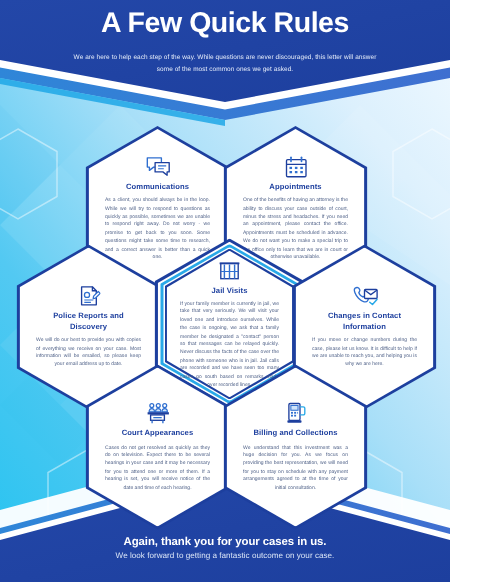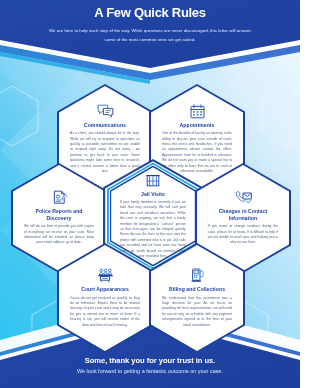--- a/index.html
+++ b/index.html
@@ -22,21 +22,21 @@
   .layer { position:absolute; inset:0; }
   .layer svg { display:block; width:300px; height:388px; }
 
   
   .header-text {
     position:absolute; left:0; top:6px; width:300px;
     text-align:center; z-index:30; pointer-events:none;
   }
   .title {
     color:#ffffff;
-    font-size:13px;
+    font-size:19px;
     font-weight:bold;
     letter-spacing:-0.3px;
     line-height:1.1;
   }
   .subtitle {
     color:#e7eefb;
     font-size:4.3px;
     line-height:1.95;
     margin-top:7px;
     padding:0 46px;
@@ -355,17 +355,17 @@
           <path d="M10 3.2h2.2a1 1 0 0 1 1 1v3.4a1 1 0 0 1-1 1H10" fill="none" stroke="#29a9e8" stroke-width="0.9"></path>
           <rect x="1.6" y="12.2" width="9.4" height="1.6" rx="0.5" fill="#1d3f9e"></rect>
         </svg>
       </span>
       <div class="hex-title">Billing and Collections</div>
       <div class="hex-body">We understand that this investment was a huge decision for you. As we focus on providing the best representation, we will need for you to stay on schedule with any payment arrangements agreed to at the time of your initial consultation.</div>
     </div>
   </div>
 
   <div class="footer-text">
-    <div class="f-main">Some, thank you for your trust in us.</div>
+    <div class="f-main">Again, thank you for your cases in us.</div>
     <div class="f-sub">We look forward to getting a fantastic outcome on your case.</div>
   </div>
 
 </div>
 
 </body></html>

